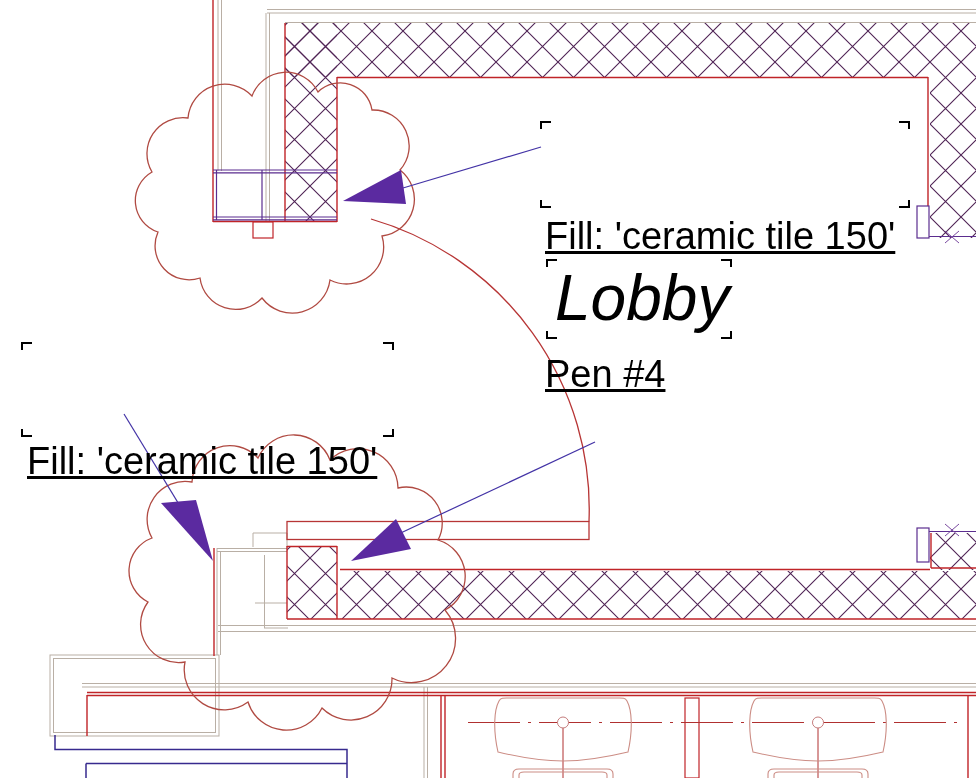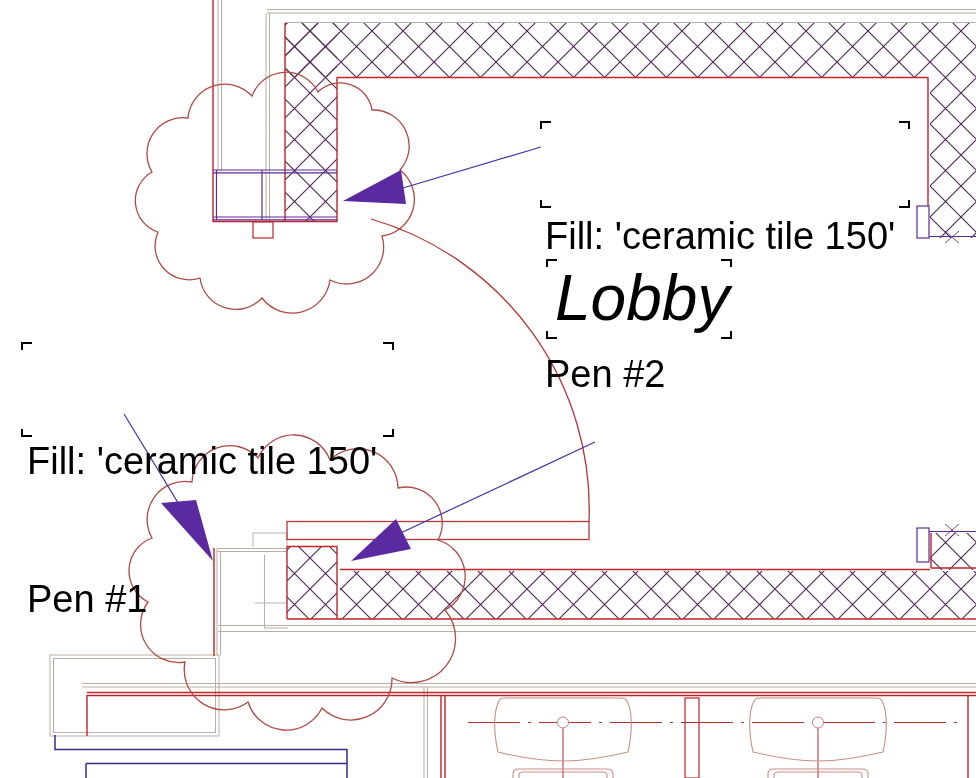--- a/index.html
+++ b/index.html
@@ -2,21 +2,21 @@
 <html><head>
 <meta charset="utf-8">
 <style>
   html,body{margin:0;padding:0;background:#fff;}
   .stage{position:relative;width:976px;height:778px;background:#ffffff;overflow:hidden;
          font-family:"Liberation Sans",sans-serif;}
   svg.plan{position:absolute;left:0;top:0;display:block;}
   
   .anno{position:absolute;color:#000;}
   .anno .txt{position:absolute;white-space:pre;}
-  .anno .ln{display:block;}
+  .anno .ln{display:block;text-decoration:underline;}
   
   .h{position:absolute;width:9px;height:6px;}
   .h.tl{left:0;top:0;border-top:2px solid #000;border-left:2px solid #000;}
   .h.tr{right:0;top:0;border-top:2px solid #000;border-right:2px solid #000;}
   .h.bl{left:0;bottom:0;border-bottom:2px solid #000;border-left:2px solid #000;}
   .h.br{right:0;bottom:0;border-bottom:2px solid #000;border-right:2px solid #000;}
   .fs38{font-size:38px;line-height:46px;}
 </style>
 </head>
 <body>
@@ -124,37 +124,36 @@
     </g>
   </svg>
 
   <div class="anno" style="left:540px;top:121px;width:370px;height:87px;">
     <div class="h tl"></div>
     <div class="h tr"></div>
     <div class="h bl"></div>
     <div class="h br"></div>
     <div class="txt fs38" style="left:5px;top:0px;">
       <span class="ln">Fill: 'ceramic tile 150'</span>
-      <span class="ln">Pen #2</span>
+      <span class="ln">Pen #4</span>
     </div>
   </div>
 
   <div class="anno" style="left:546px;top:259px;width:186px;height:80px;font-style:italic;">
     <div class="h tl"></div>
     <div class="h tr"></div>
     <div class="h bl"></div>
     <div class="h br"></div>
     <div class="txt" style="left:9px;top:0;font-size:64px;line-height:78px;">Lobby</div>
   </div>
 
   <div class="anno" style="left:21px;top:342px;width:373px;height:95px;">
     <div class="h tl"></div>
     <div class="h tr"></div>
     <div class="h bl"></div>
     <div class="h br"></div>
     <div class="txt fs38" style="left:6px;top:4px;">
       <span class="ln">Fill: 'ceramic tile 150'</span>
-      <span class="ln">Pen #1</span>
     </div>
   </div>
 
 
 </div>
 
 </body></html>

